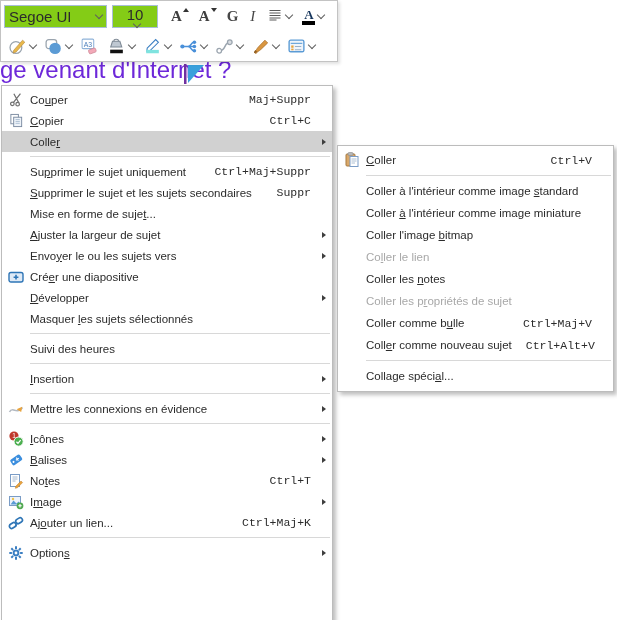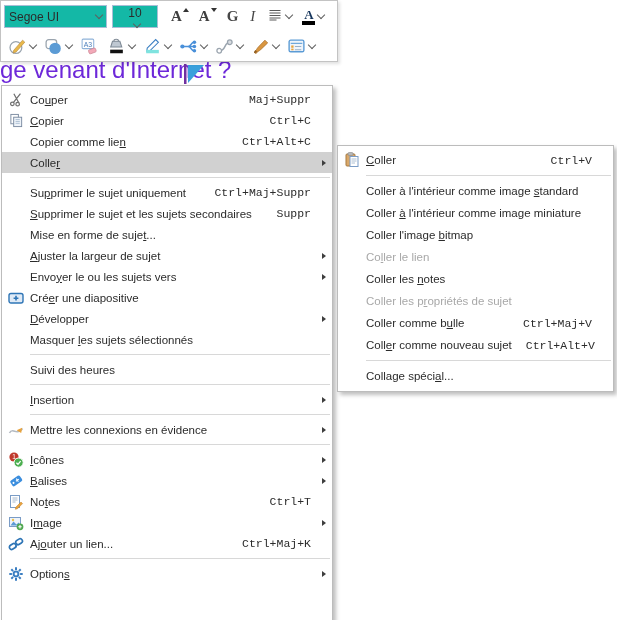--- a/index.html
+++ b/index.html
@@ -12,22 +12,22 @@
             white-space:nowrap;z-index:1;}
   .flag{position:absolute;left:183px;top:62px;z-index:1;}
 
   
   .toolbar{position:absolute;left:0;top:0;width:338px;height:62px;background:#fff;
            border:1px solid #c3c3c3;box-shadow:2px 2px 3px rgba(0,0,0,.12);
            z-index:2;box-sizing:border-box;}
   .tb-row{display:flex;align-items:center;padding:0 3px;}
   .tb-row1{height:31px;border-bottom:0;}
   .tb-row2{height:28px;}
-  .combo{height:23px;background:#14b8a6;border:1px solid #a9bed6;display:flex;
-         align-items:center;padding:0 4px;font-size:12px;box-sizing:border-box;cursor:default;}
+  .combo{height:23px;background:#84cc16;border:1px solid #a9bed6;display:flex;
+         align-items:center;padding:0 4px;font-size:15px;box-sizing:border-box;cursor:default;}
   .combo-font{width:103px;margin-right:5px;}
   .combo-size{width:46px;margin-right:8px;flex-direction:column;}
   .combo .combo-text{flex:1;white-space:nowrap;overflow:hidden;}
   .chev{display:inline-block;width:5px;height:5px;border-right:1.2px solid #5f5f5f;
         border-bottom:1.2px solid #5f5f5f;transform:rotate(45deg);flex:none;
         margin-left:3px;margin-top:-3px;}
   .tbtn{background:none;border:0;padding:1px 4px;margin:0 1px;display:flex;
         align-items:center;cursor:default;}
   .serifA{font-family:"Liberation Serif","DejaVu Serif",serif;font-weight:600;
           font-size:15px;color:#3f3f3f;line-height:1;}
@@ -236,26 +236,20 @@
           <svg width="15" height="15" viewBox="0 0 16 16">
             <rect x="2" y="1.5" width="8" height="10" fill="#fff" stroke="#7a8aa0"></rect>
             <rect x="5" y="4.5" width="8.5" height="10" fill="#eef3f9" stroke="#7a8aa0"></rect>
             <path d="M7 7h4.5M7 9h4.5M7 11h4.5" stroke="#9ab0c8" stroke-width="0.8"></path>
           </svg>
         </span>
         <span class="lb"><u>C</u>opier</span>
         <span class="sc">Ctrl+C</span>
         <span class="ar"></span>
       </div>
-      <div class="mi">
-        <span class="ic"></span>
-        <span class="lb">Copier comme lie<u>n</u></span>
-        <span class="sc">Ctrl+Alt+C</span>
-        <span class="ar"></span>
-      </div>
       <div class="mi highlighted">
         <span class="ic"></span>
         <span class="lb">Colle<u>r</u></span>
         <span class="sc"></span>
         <span class="ar">
           <span class="sub-arrow"></span>
         </span>
       </div>
       <div class="msep"></div>
       <div class="mi">

